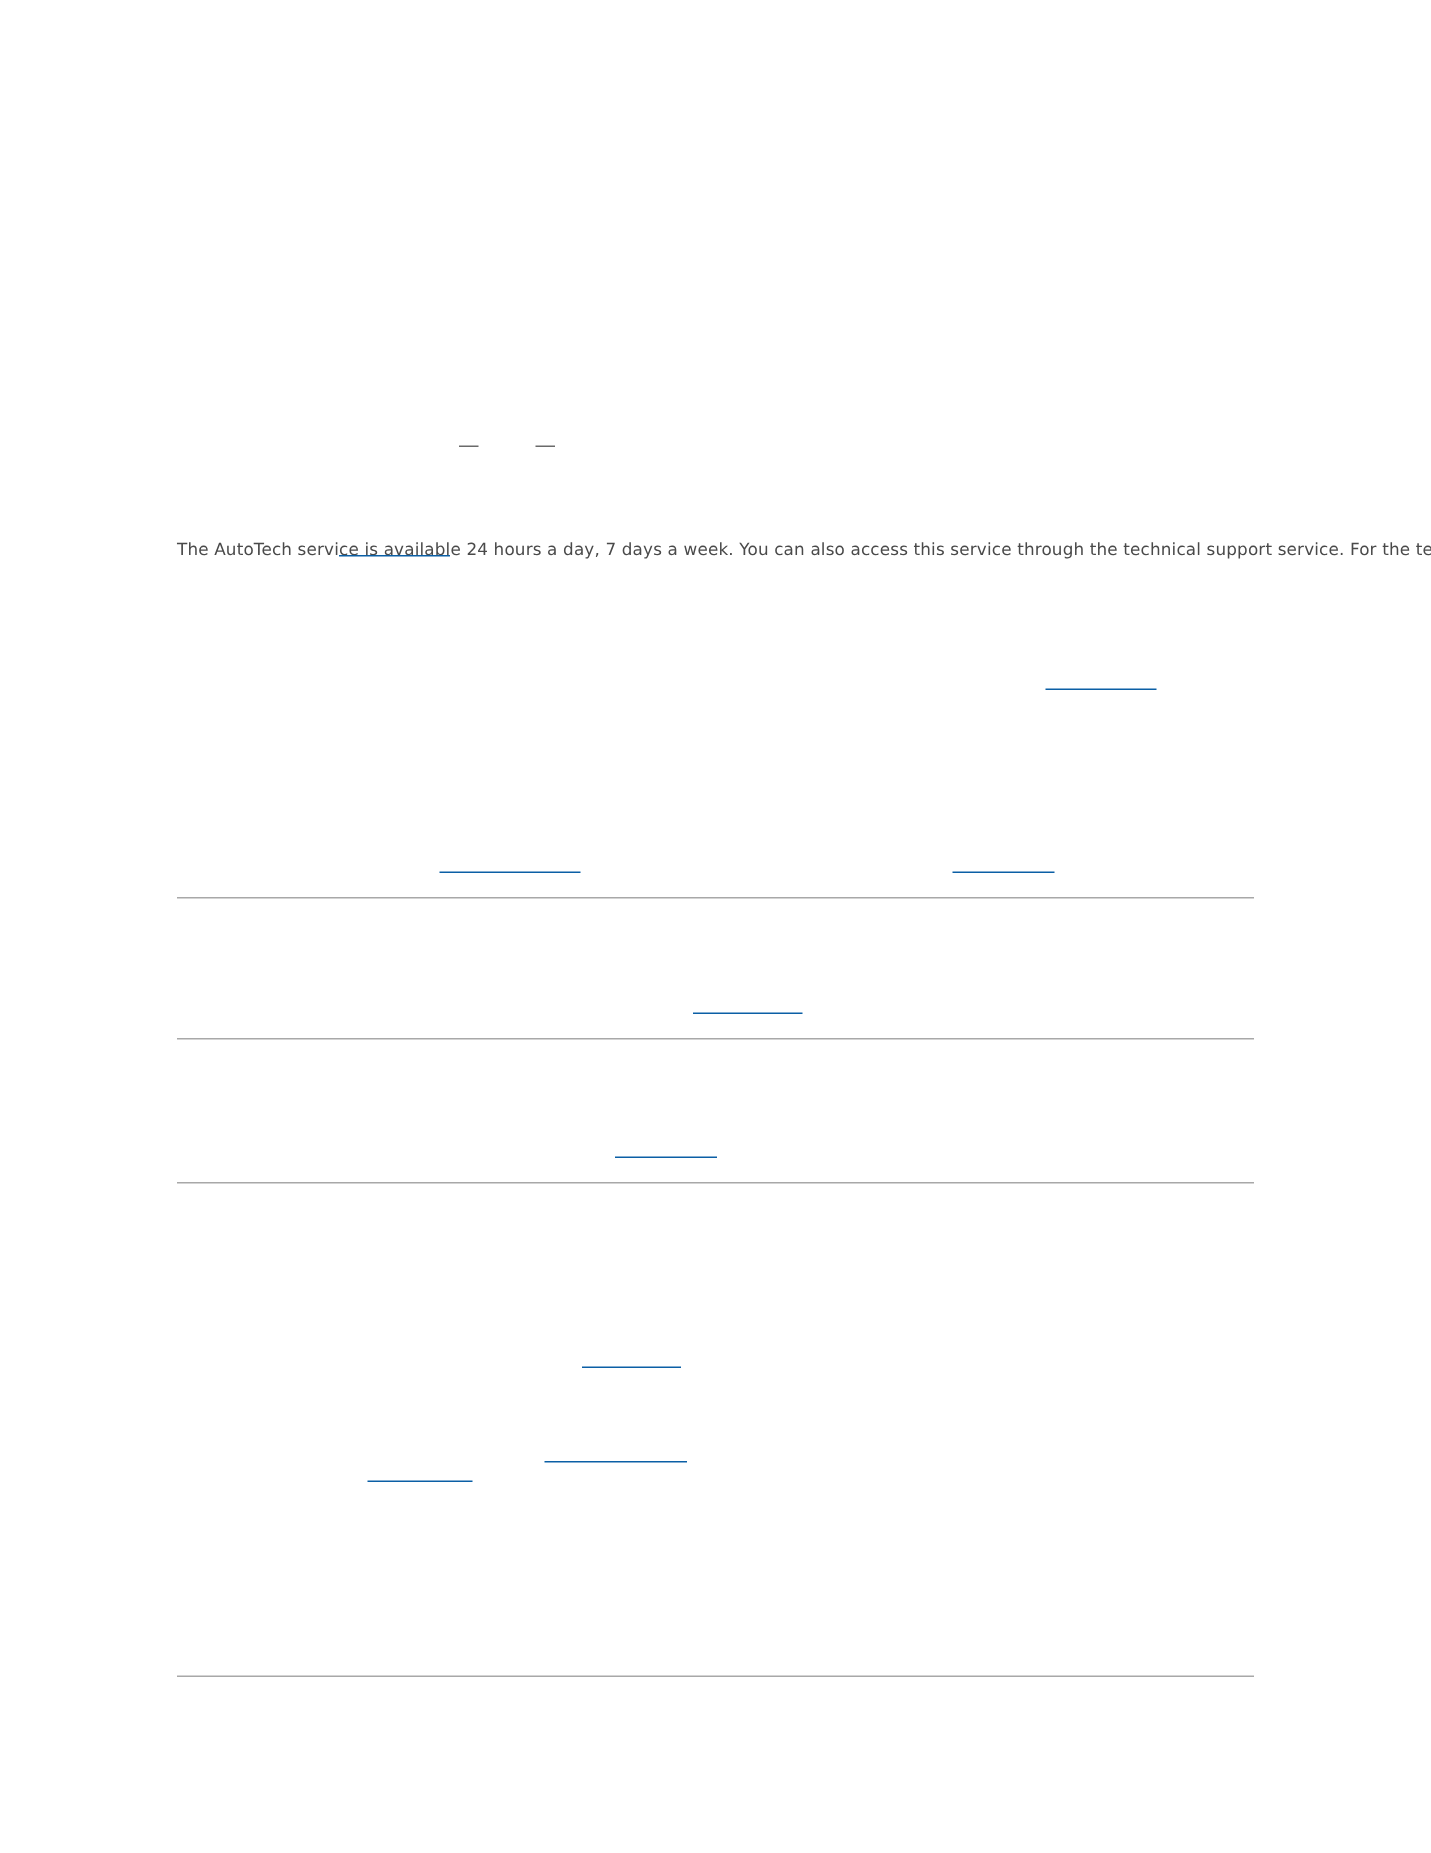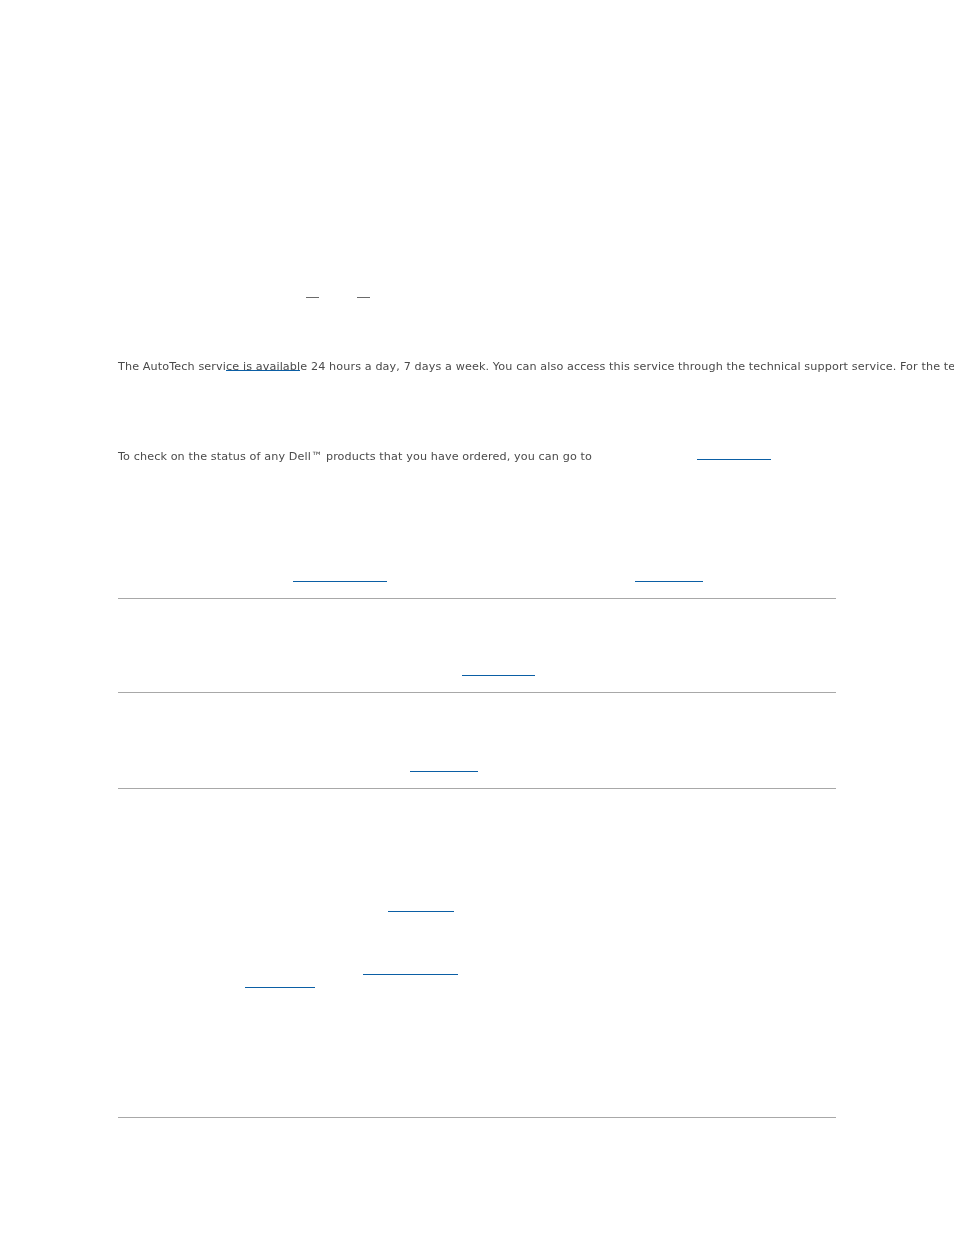--- a/index.html
+++ b/index.html
@@ -81,21 +81,20 @@
   <span class="dash" style="left:357px; top:297px; width:13px;"></span>
 
   <div class="ghost-head" style="left:118px; top:232px;">AutoTech Service</div>
 
   <p class="para" style="left:118px; top:348px;">The AutoTech service is available 24 hours a day, 7 days a week. You can also access this service through the technical support service. For the telephone</p>
 
   <a class="link" style="left:226px; top:357px; width:74px;">contact numbers</a>
 
   <div class="ghost-head" style="left:118px; top:412px;">Automated Order-Status Service</div>
 
-  <p class="para" style="left:118px; top:438px;">To check on the status of any Dell™ products that you have ordered, you can go to</p>
 
   <a class="link" style="left:697px; top:446px; width:74px;">support.dell.com</a>
 
   <div class="ghost-head" style="left:118px; top:505px;">Technical Support Service</div>
 
 
   <a class="link" style="left:293px; top:568px; width:94px;">Contacting Dell</a>
 
   <a class="link" style="left:635px; top:568px; width:68px;">contact numbers</a>
 

